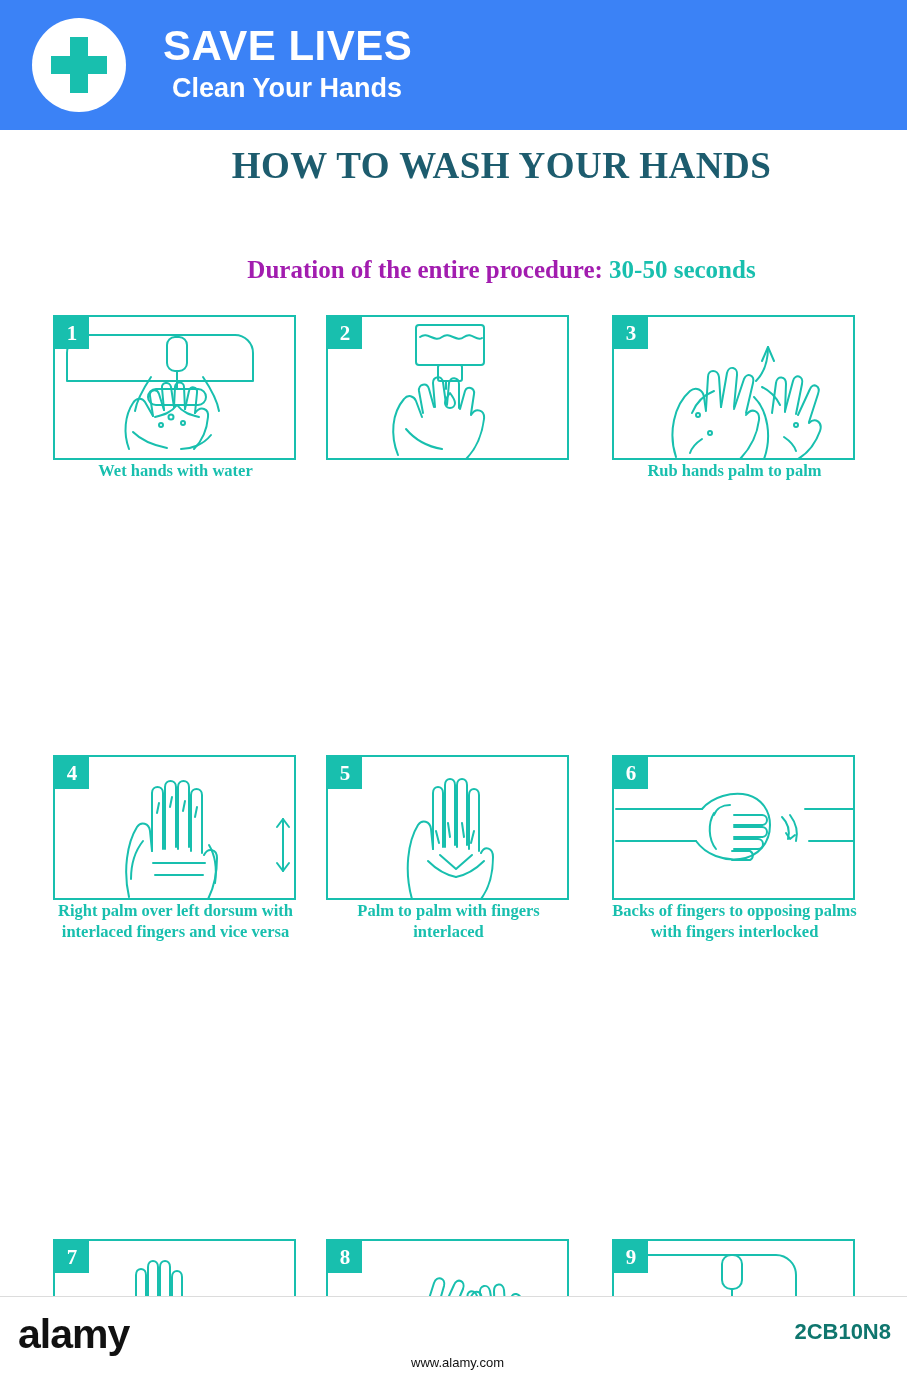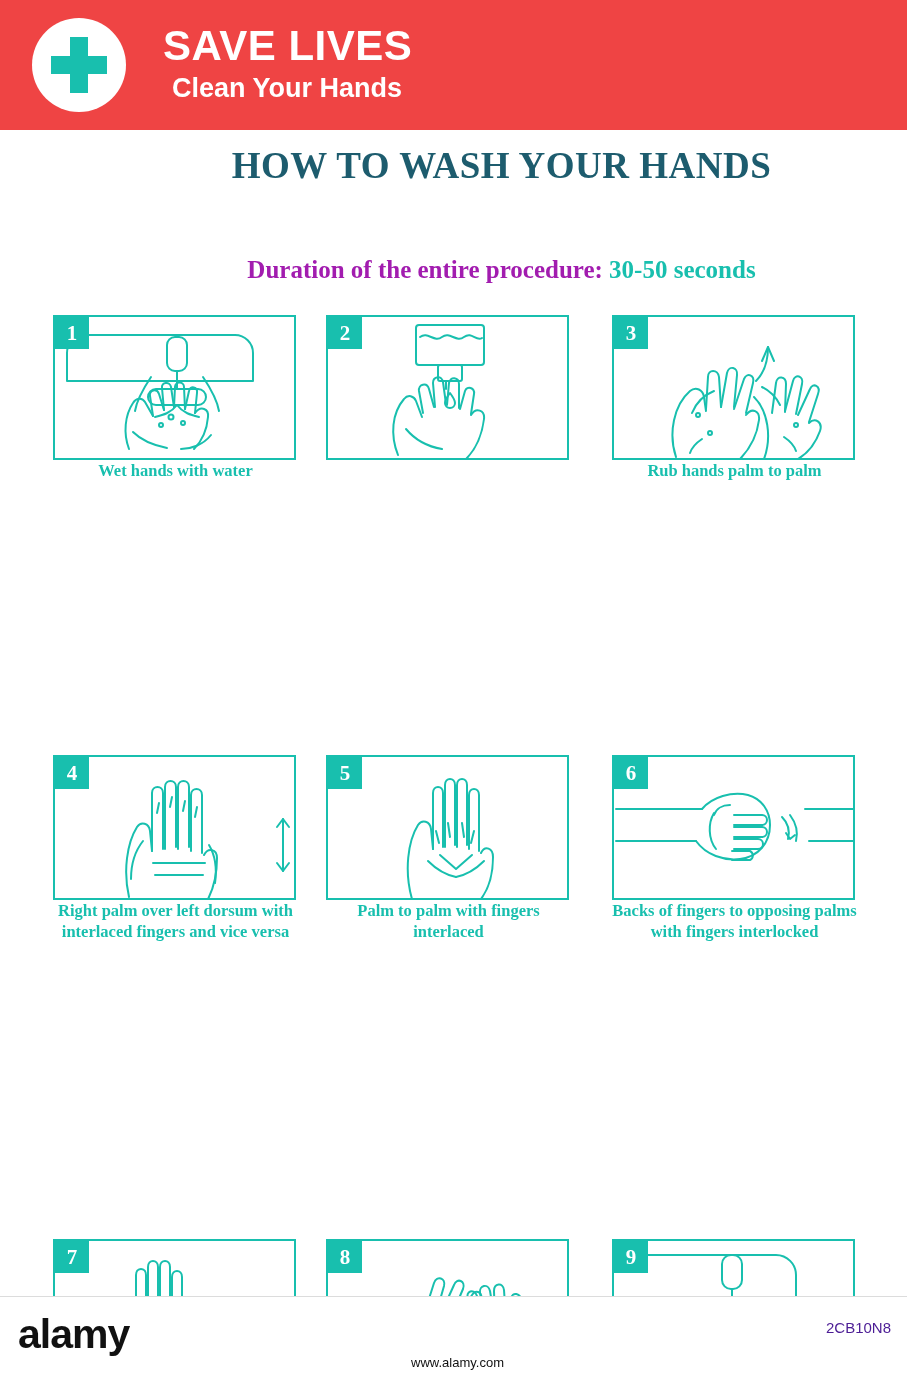--- a/index.html
+++ b/index.html
@@ -34,21 +34,21 @@
     letter-spacing: 2px;
     white-space: nowrap;
   }
 
   
   .header-band {
     position: absolute;
     left: 0; top: 0;
     width: 907px;
     height: 130px;
-    background: #ef4444;
+    background: #3b82f6;
     z-index: 2;
   }
   .header-logo {
     position: absolute;
     left: 32px;
     top: 18px;
     width: 94px;
     height: 94px;
     border-radius: 50%;
     background: #ffffff;
@@ -203,24 +203,24 @@
     color: #111111;
     font-family: "Liberation Sans", sans-serif;
     font-weight: 700;
     font-size: 41px;
     letter-spacing: -1px;
   }
   .footer-id {
     position: absolute;
     right: 16px;
     top: 22px;
-    color: #4c1d95;
+    color: #0f766e;
     font-family: "Liberation Sans", sans-serif;
-    font-weight: 400;
-    font-size: 15px;
+    font-weight: 700;
+    font-size: 22px;
   }
   .footer-alamy {
     position: absolute;
     left: 4px;
     top: 58px;
     width: 907px;
     text-align: center;
     color: #111111;
     font-family: "Liberation Sans", sans-serif;
     font-size: 13px;

